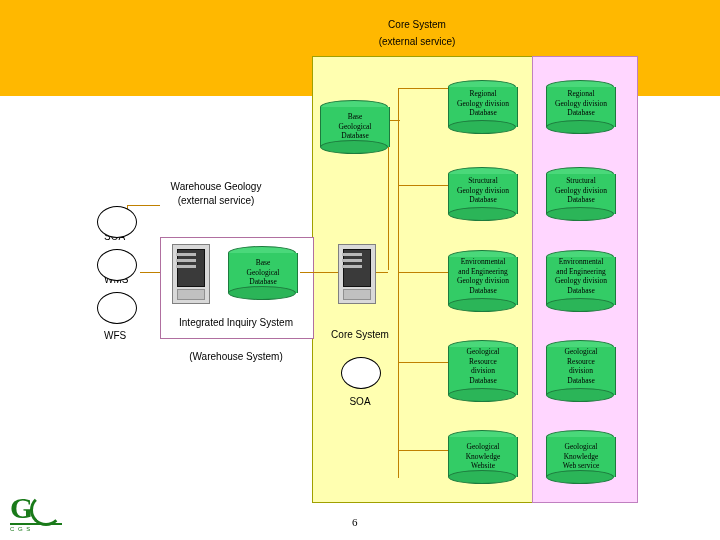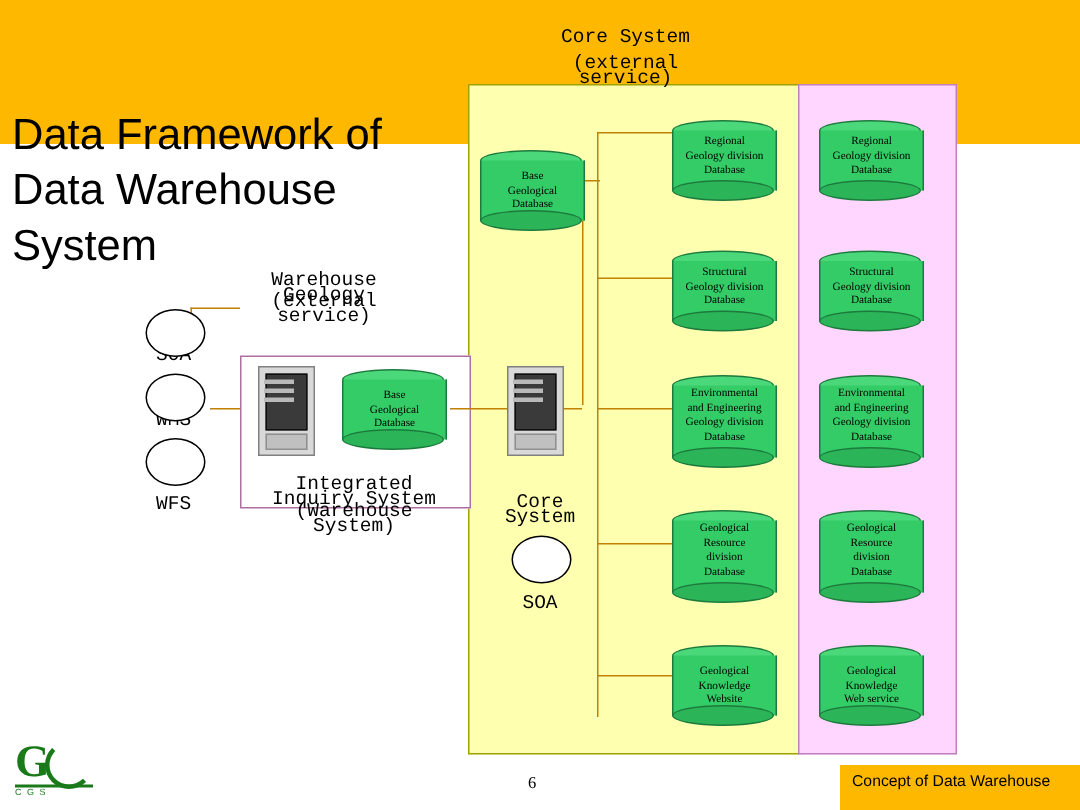--- a/index.html
+++ b/index.html
@@ -65,22 +65,22 @@
     left: 160px;
     top: 237px;
     width: 152px;
     height: 100px;
     background: #ffffff;
     border: 1px solid #b06fa0;
   }
   
   .lbl {
     position: absolute;
-    font-family: Liberation Mono, monospace;
-    font-size: 13px;
+    font-family: Liberation Sans, sans-serif;
+    font-size: 10px;
     color: #000000;
     text-align: center;
     line-height: 10px;
   }
   .lbl-left {
     text-align: left;
   }
   
   .cyl {
     position: absolute;
@@ -253,21 +253,20 @@
     border-right-color: transparent;
   }
 </style>
 </head>
 <body>
 
 <div id="slide">
 
   <div class="orange-band"></div>
 
-  <div class="title">Data Framework of Data Warehouse System</div>
 
   <div class="panel-core"></div>
   <div class="panel-regional"></div>
   <div class="panel-local"></div>
 
   <div class="ln ln-v" style="left:398px; top:88px; height:390px;"></div>
   <div class="ln ln-h" style="left:398px; top:88px; width:50px;"></div>
   <div class="ln ln-h" style="left:398px; top:185px; width:50px;"></div>
   <div class="ln ln-h" style="left:398px; top:272px; width:50px;"></div>
   <div class="ln ln-h" style="left:398px; top:362px; width:50px;"></div>
@@ -283,21 +282,21 @@
   <div class="lbl" style="left:372px; top:37px; width:90px;">(external service)</div>
 
   <div class="lbl" style="left:166px; top:182px; width:100px;">Warehouse Geology</div>
   <div class="lbl" style="left:166px; top:196px; width:100px;">(external service)</div>
 
   <div class="lbl lbl-left" style="left:104px; top:232px; width:40px;">SOA</div>
   <div class="lbl lbl-left" style="left:104px; top:275px; width:40px;">WMS</div>
   <div class="lbl lbl-left" style="left:104px; top:331px; width:40px;">WFS</div>
 
   <div class="lbl" style="left:166px; top:318px; width:140px;">Integrated Inquiry System</div>
-  <div class="lbl" style="left:166px; top:336px; width:140px;">(Warehouse System)</div>
+  <div class="lbl" style="left:166px; top:352px; width:140px;">(Warehouse System)</div>
 
   <div class="lbl" style="left:322px; top:330px; width:76px;">Core System</div>
   <div class="lbl" style="left:322px; top:397px; width:76px;">SOA</div>
 
   <div class="circ" style="left:97px; top:206px;"></div>
   <div class="circ" style="left:97px; top:249px;"></div>
   <div class="circ" style="left:97px; top:292px;"></div>
   <div class="circ" style="left:341px; top:357px;"></div>
 
   <div class="server" style="left:172px; top:244px;">
@@ -422,23 +421,20 @@
     <div class="top"></div>
       <div class="body"></div>
       <div class="bot"></div>
     <div class="txt" style="top:12px; white-space:pre-line;">Base
 Geological
 Database</div>
   </div>
 
   <div class="pagenum">6</div>
 
-  <div class="footer">
-    <div class="ftxt">Concept of Data Warehouse</div>
-  </div>
 
   <div class="logo">
     <div class="swoosh"></div>
     <div class="g">G</div>
     <div class="bar"></div>
     <div class="sub">C  G  S</div>
   </div>
 
 </div>
 

